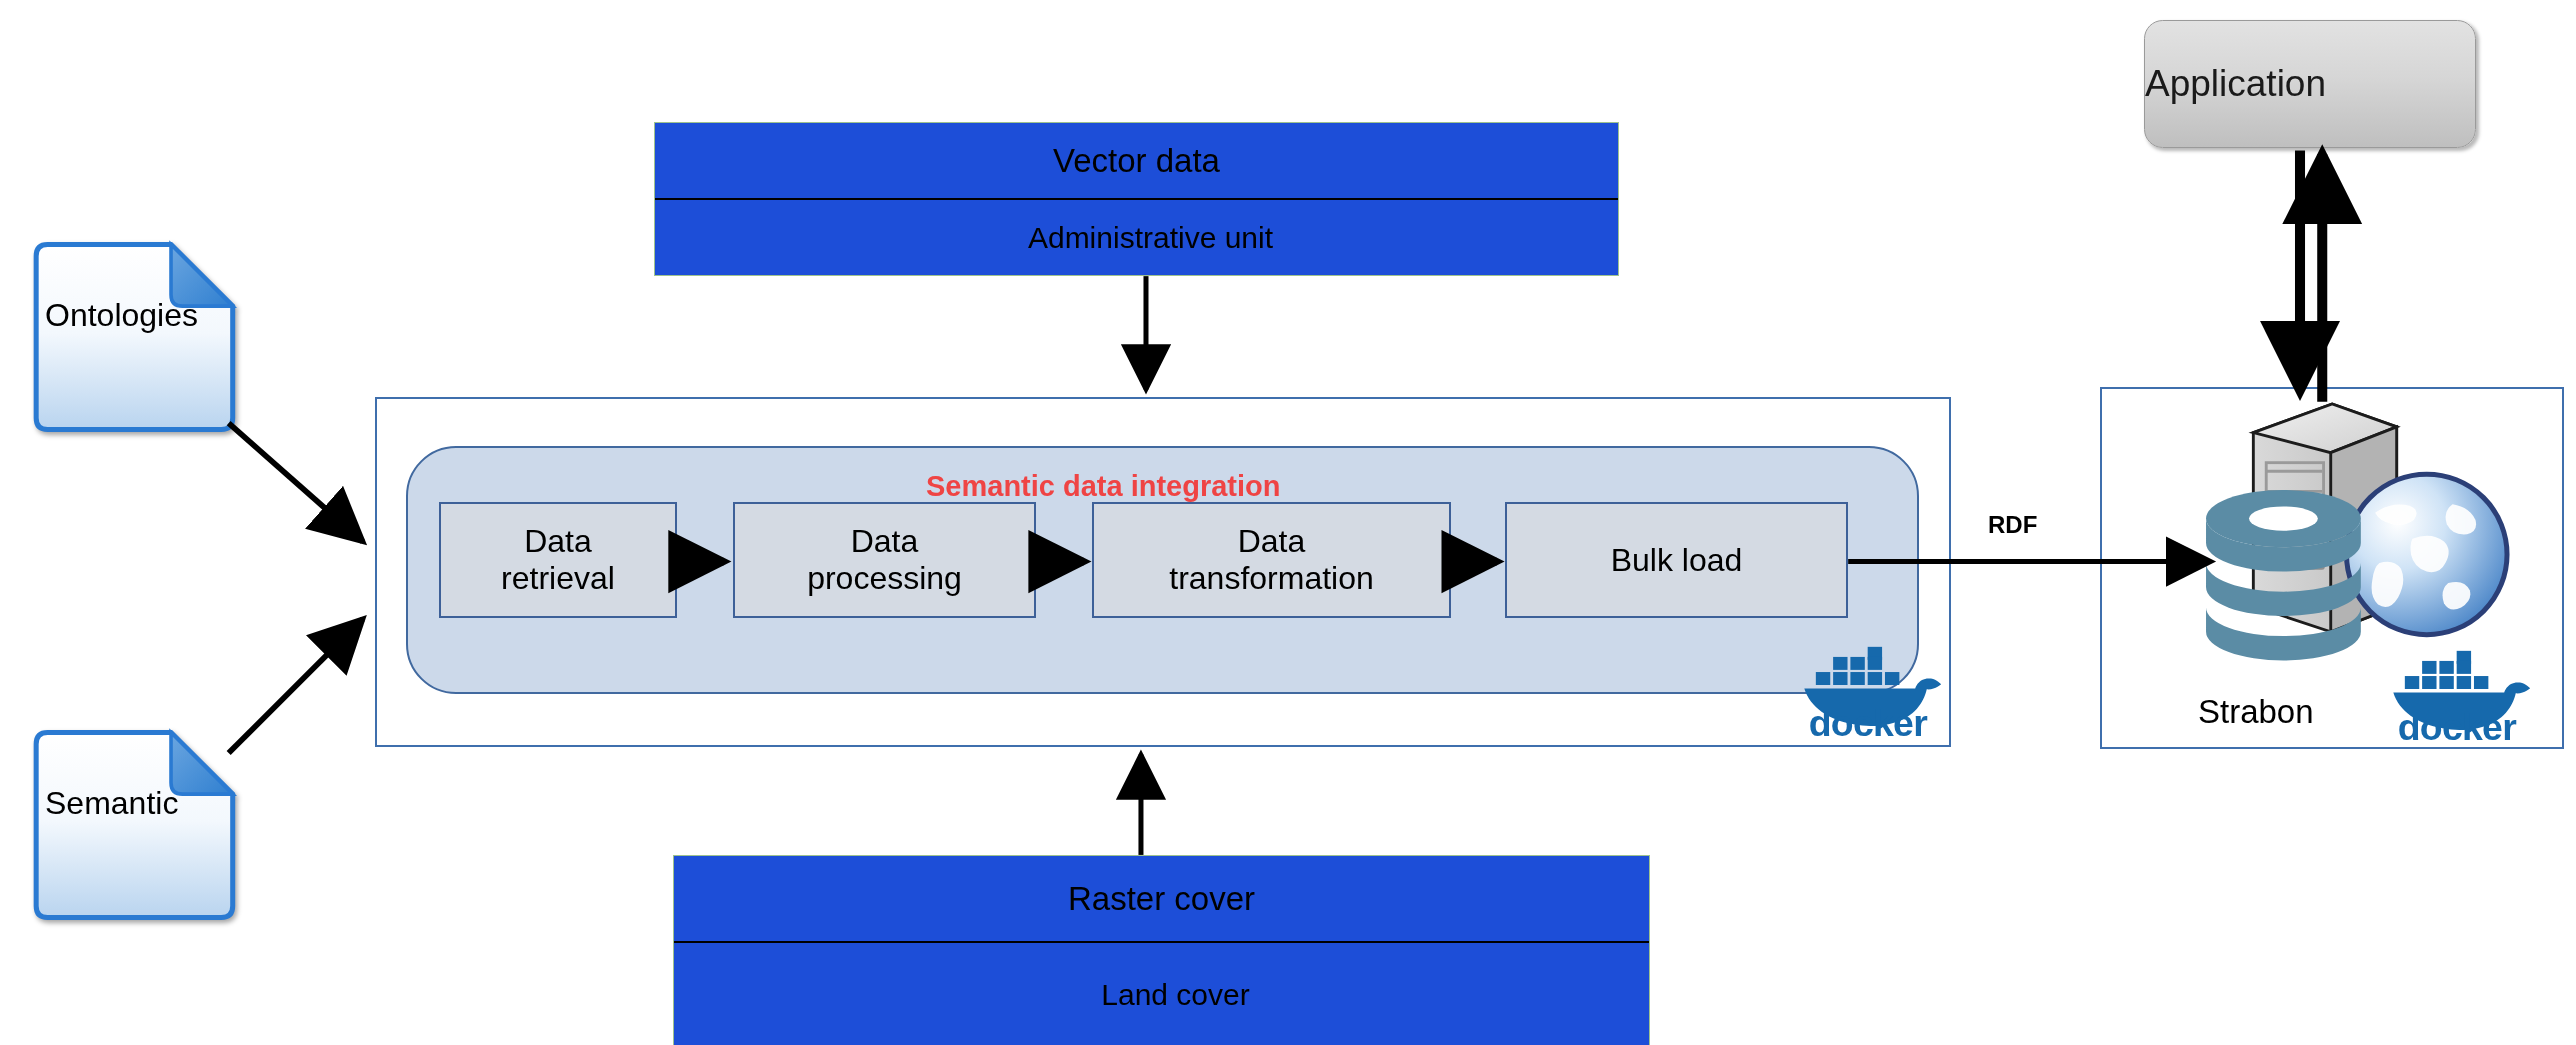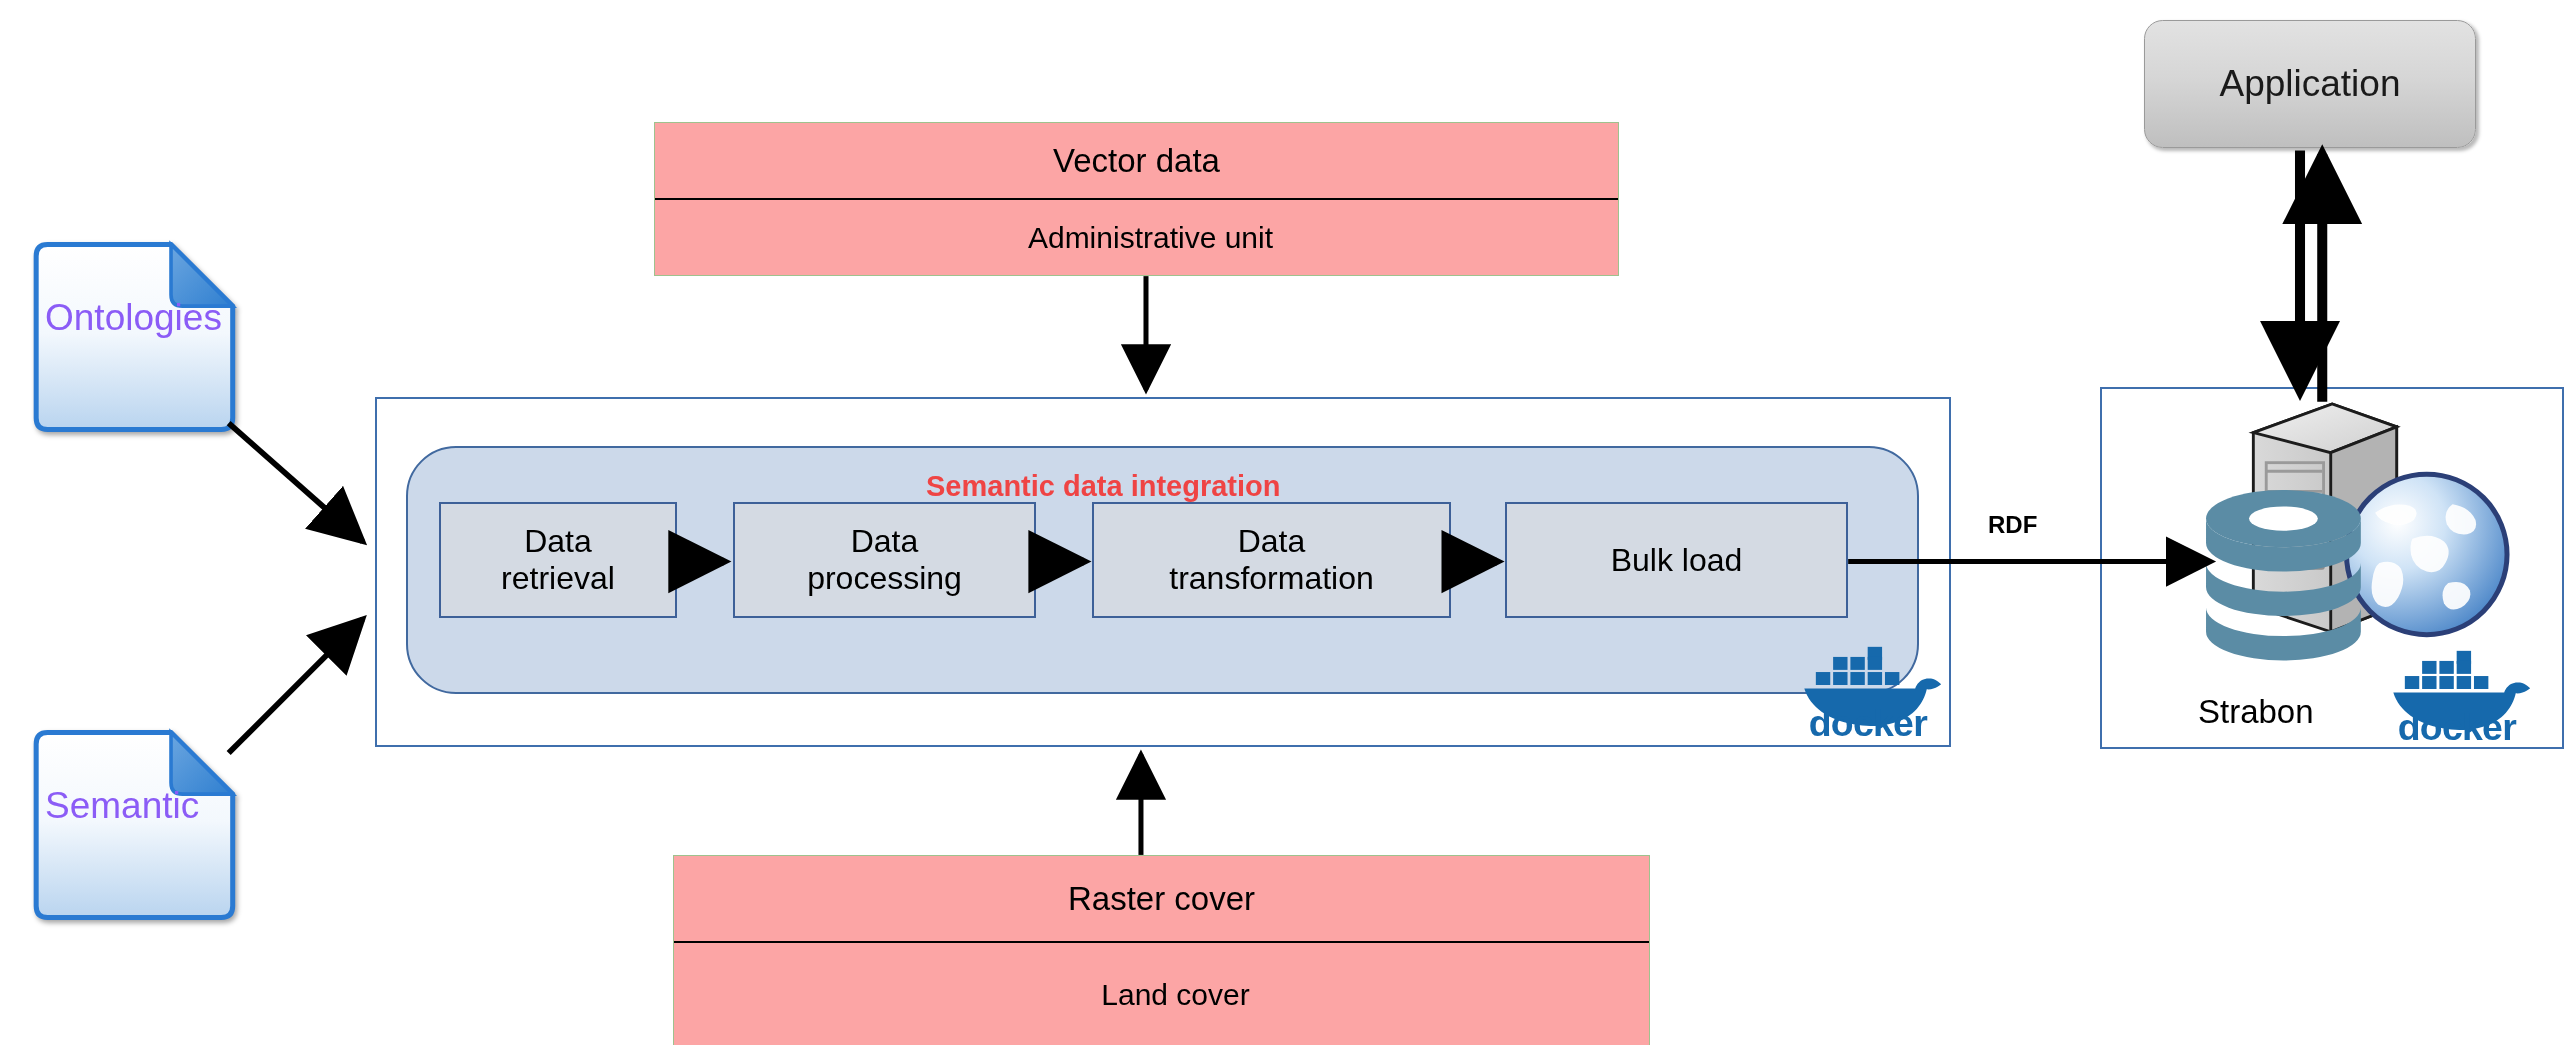--- a/index.html
+++ b/index.html
@@ -3,21 +3,21 @@
 <meta charset="utf-8">
 <style>
   html,body{margin:0;padding:0;background:#ffffff;}
   body{width:2576px;height:1045px;position:relative;overflow:hidden;
        font-family:"Liberation Sans", sans-serif;color:#000;}
   #stage{position:absolute;left:0;top:0;width:2576px;height:1045px;}
 
   .abs{position:absolute;box-sizing:border-box;}
 
   
-  .green-box{background:#fca5a5;border:0.7px solid #9ec28e;display:flex;
+  .green-box{background:#1d4ed8;border:0.7px solid #9ec28e;display:flex;
              flex-direction:column;}
   .green-title{flex:0 0 auto;display:flex;align-items:center;justify-content:center;
                font-size:33px;color:#000;}
   .green-rule{height:2.2px;background:#000;width:100%;}
   .green-row{flex:1 1 auto;display:flex;align-items:center;}
   .green-cell{flex:1 1 0;display:flex;align-items:center;justify-content:center;
               font-size:30px;color:#000;padding-left:28px;}
 
   
   .outer-container{border:2.2px solid #3f6fad;background:#ffffff;}
@@ -27,26 +27,26 @@
   .pipeline-title{position:absolute;font-size:29px;font-weight:bold;color:#ef4444;
                   white-space:nowrap;}
 
   
   .step{background:#d4dae3;border:2.9px solid #3d6098;display:flex;align-items:center;
         justify-content:center;text-align:center;font-size:32px;line-height:1.15;
         color:#000;}
 
   
   .doc-wrap{filter:drop-shadow(2.9px 3.6px 2.9px rgba(0,0,0,0.35));}
-  .doc-label{position:absolute;font-size:37px;color:#8b5cf6;white-space:nowrap;text-align:center;}
+  .doc-label{position:absolute;font-size:32px;color:#000000;white-space:nowrap;text-align:center;}
 
   
   .app-box{border:1.4px solid #9a9a9a;border-radius:18.7px;
            background:linear-gradient(to bottom,#e2e2e2 0%,#d6d6d6 45%,#bfbfbf 100%);
-           display:flex;align-items:center;justify-content:center;
+           display:flex;align-items:center;
            font-size:37px;color:#1a1a1a;
            box-shadow:2.2px 2.9px 3.6px rgba(0,0,0,0.28);}
 
   
   .strabon-box{border:2.2px solid #3f6fad;background:#ffffff;}
   .strabon-label{position:absolute;font-size:33px;color:#000;white-space:nowrap;}
 
   
   .rdf-label{position:absolute;font-size:24px;font-weight:bold;color:#000;}
 

